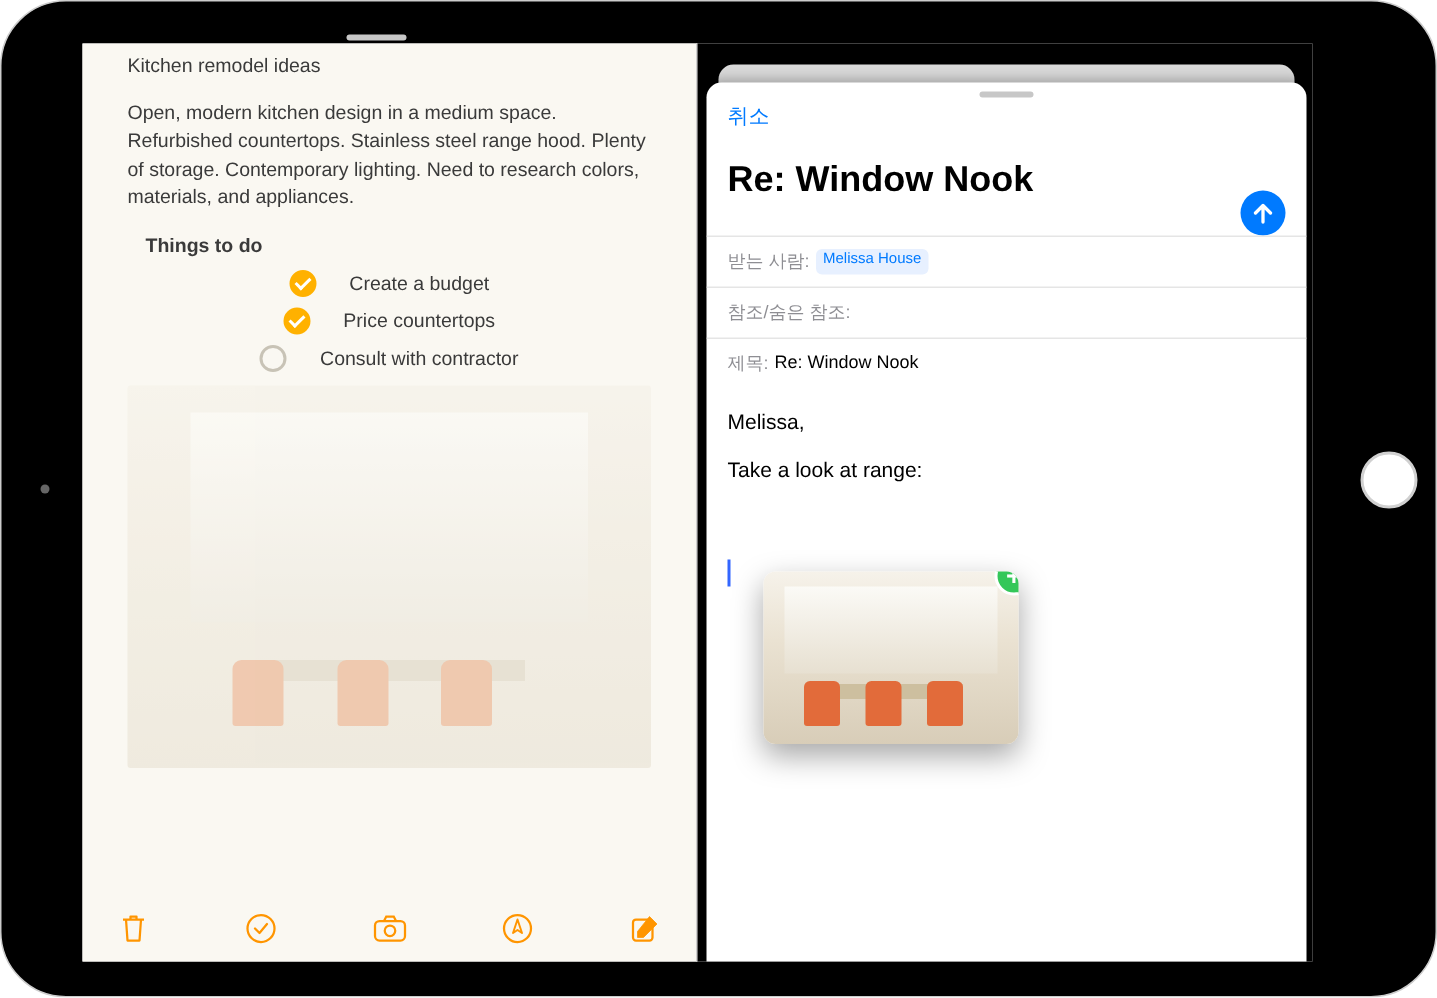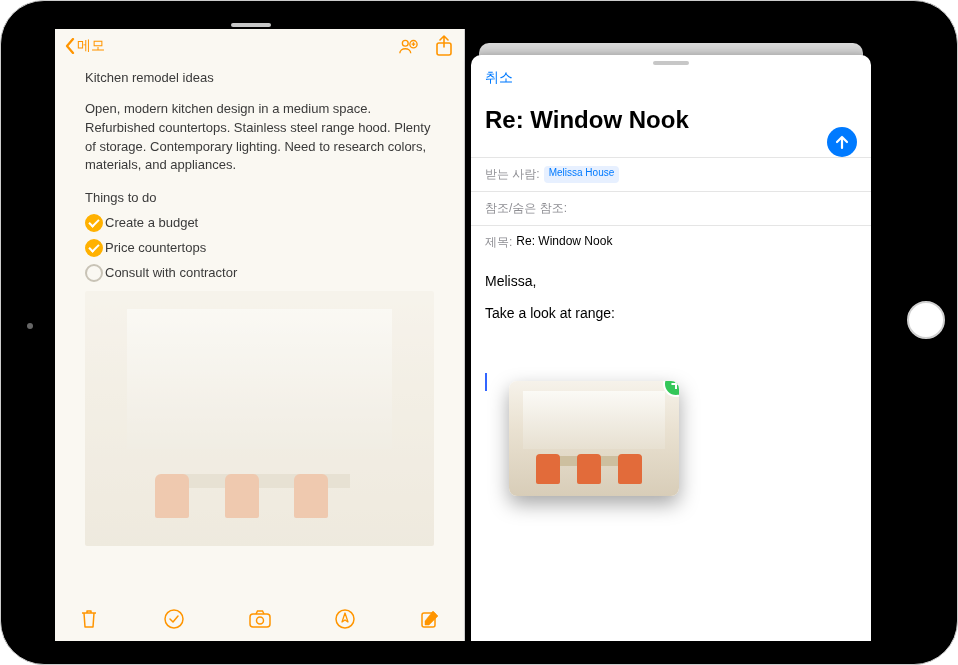--- a/index.html
+++ b/index.html
@@ -80,22 +80,22 @@
   .note-body {
     flex: 1;
     padding: 6px 30px 0 30px;
     font-size: 13px;
     line-height: 1.45;
     overflow: hidden;
     position: relative;
   }
   .note-title { font-weight: 400; margin-bottom: 12px; }
   .note-text { margin-bottom: 14px; }
-  .section-title { font-weight: 400; margin-bottom: 6px; }
-  .todo { display: flex; align-items: center; gap: 2px; margin-bottom: 6px; }
+  .section-title { font-weight: 700; margin-bottom: 6px; margin-left: 12px; }
+  .todo { display: flex; align-items: center; gap: 22px; margin-bottom: 6px; justify-content: center; }
   .check {
     width: 18px; height: 18px;
     border-radius: 50%;
     border: 2px solid #c8c3b6;
     flex-shrink: 0;
     position: relative;
   }
   .check.done { background: #ffb100; border-color: #ffb100; }
   .check.done::after {
     content: "";
@@ -285,46 +285,20 @@
           </svg>
       </span>
     </div>
   </div>
 
   <div class="drag-handle"></div>
 
   <div class="screen">
 
     <div class="left-pane">
-      <div class="notes-header">
-        <div class="back-btn">
-          <span>
-            <svg width="10" height="16" viewBox="0 0 10 16">
-                <path d="M8 1L2 8l6 7" stroke="#ff9500" stroke-width="2.3" fill="none" stroke-linecap="round" stroke-linejoin="round"></path>
-              </svg>
-          </span>
-          <span>메모</span>
-        </div>
-        <div class="header-icons">
-          <div class="icon-btn">
-            <svg width="22" height="20" viewBox="0 0 22 20">
-                <circle cx="8" cy="7" r="3.2" fill="none" stroke="#ff9500" stroke-width="1.5"></circle>
-                <path d="M2 18c0-3 2.7-5 6-5s6 2 6 5" fill="none" stroke="#ff9500" stroke-width="1.5"></path>
-                <circle cx="17" cy="8" r="4" fill="none" stroke="#ff9500" stroke-width="1.5"></circle>
-                <path d="M17 6v4M15 8h4" stroke="#ff9500" stroke-width="1.5"></path>
-              </svg>
-          </div>
-          <div class="icon-btn">
-            <svg width="18" height="22" viewBox="0 0 18 22">
-                <path d="M9 1v11M5 5l4-4 4 4" fill="none" stroke="#ff9500" stroke-width="1.6" stroke-linecap="round" stroke-linejoin="round"></path>
-                <rect x="2" y="8" width="14" height="12" rx="2" fill="none" stroke="#ff9500" stroke-width="1.6"></rect>
-              </svg>
-          </div>
-        </div>
-      </div>
 
       <div class="note-body">
         <div class="note-title">Kitchen remodel ideas</div>
         <div class="note-text">Open, modern kitchen design in a medium space. Refurbished countertops. Stainless steel range hood. Plenty of storage. Contemporary lighting. Need to research colors, materials, and appliances.</div>
         <div class="section-title">Things to do</div>
 
         <div class="todo">
           <div class="check done"></div>
           <span>Create a budget</span>
         </div>

